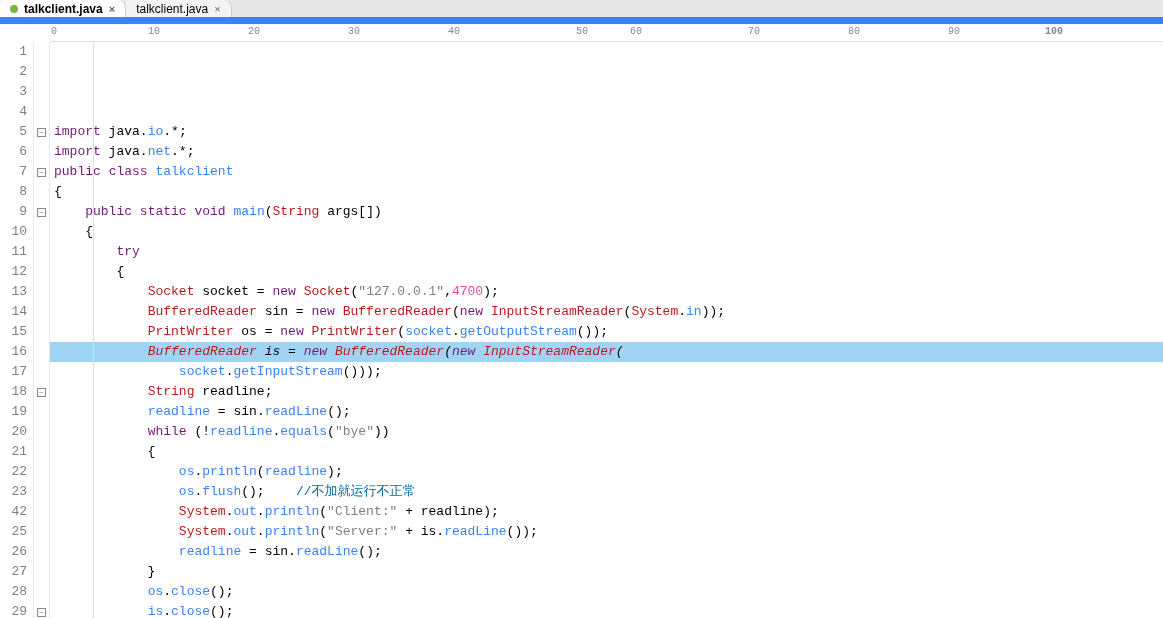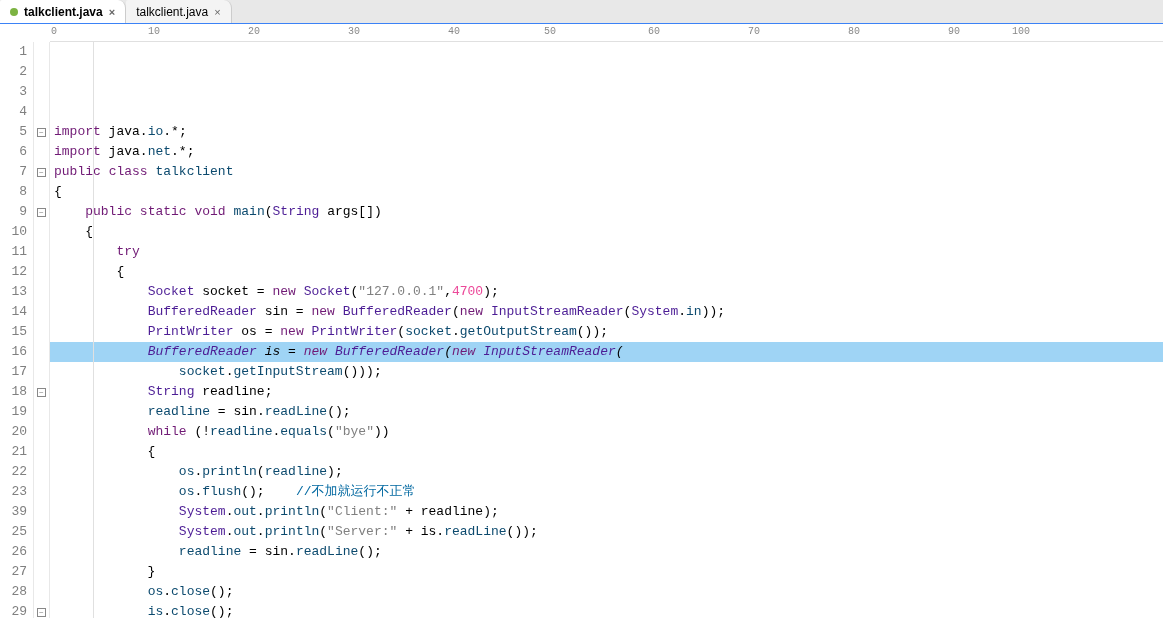--- a/index.html
+++ b/index.html
@@ -7,21 +7,21 @@
   font-family: Consolas, "Courier New", monospace;
   font-size: 13px;
   background: #fff;
   overflow: hidden;
   width: 1163px;
   height: 618px;
 }
 .tabs {
   display: flex;
   background: #e8e8e8;
-  border-bottom: 1px solid #3b82f6;
+  border-bottom: 7px solid #3b82f6;
   height: 24px;
 }
 .tab {
   display: flex;
   align-items: center;
   padding: 2px 10px;
   background: #f4f4f4;
   border-right: 1px solid #ccc;
   border-top-right-radius: 8px;
   border-top-left-radius: 2px;
@@ -110,26 +110,26 @@
 }
 .margin {
   position:absolute;
   left: 43px;
   top: 0;
   bottom: 0;
   width: 1px;
   background: #e0e0e0;
 }
 .kw { color: #701a75; }
-.type { color: #4c1d95; }
+.type { color: #b91c1c; }
 .str { color: #808080; }
 .num { color: #ec4899; }
 .cmt { color: #0369a1; }
 .punc { color: #000; }
-.ident { color: #0c4a6e; }
+.ident { color: #3b82f6; }
 </style>
 </head>
 <body>
 
 <div class="tabs">
   <div class="tab active">
     <span class="dot"></span>
     <span>talkclient.java</span>
     <span class="close">×</span>
   </div>
@@ -138,26 +138,26 @@
     <span class="close">×</span>
   </div>
 </div>
 
 <div class="ruler" id="ruler">
     <span class="tick" style="left: 4px;">0</span>
     <span class="tick" style="left: 104px;">10</span>
     <span class="tick" style="left: 204px;">20</span>
     <span class="tick" style="left: 304px;">30</span>
     <span class="tick" style="left: 404px;">40</span>
-    <span class="tick" style="left: 500px; text-align: right;">50</span>
-    <span class="tick" style="left: 604px;">60</span>
+    <span class="tick" style="left: 532px; text-align: right;">50</span>
+    <span class="tick" style="left: 586px;">60</span>
     <span class="tick" style="left: 704px;">70</span>
     <span class="tick" style="left: 804px;">80</span>
     <span class="tick" style="left: 904px;">90</span>
-    <span class="tick" style="left: 971px;">100</span>
+    <span class="tick" style="left: 1004px; font-weight: bold;">100</span>
     <span class="tick" style="left: 1104px; margin-left: 24px;">110</span>
   </div>
 
 <div class="editor">
   <div class="gutter" id="gutter">
       <div>1</div>
       <div>2</div>
       <div>3</div>
       <div>4</div>
       <div>5</div>
@@ -172,21 +172,21 @@
       <div>14</div>
       <div>15</div>
       <div>16</div>
       <div>17</div>
       <div>18</div>
       <div>19</div>
       <div>20</div>
       <div>21</div>
       <div>22</div>
       <div>23</div>
-      <div>39</div>
+      <div>42</div>
       <div>25</div>
       <div>26</div>
       <div>27</div>
       <div>28</div>
       <div>29</div>
     </div>
   <div class="fold" id="fold">
       <div class="fm"></div>
       <div class="fm"></div>
       <div class="fm"></div>

